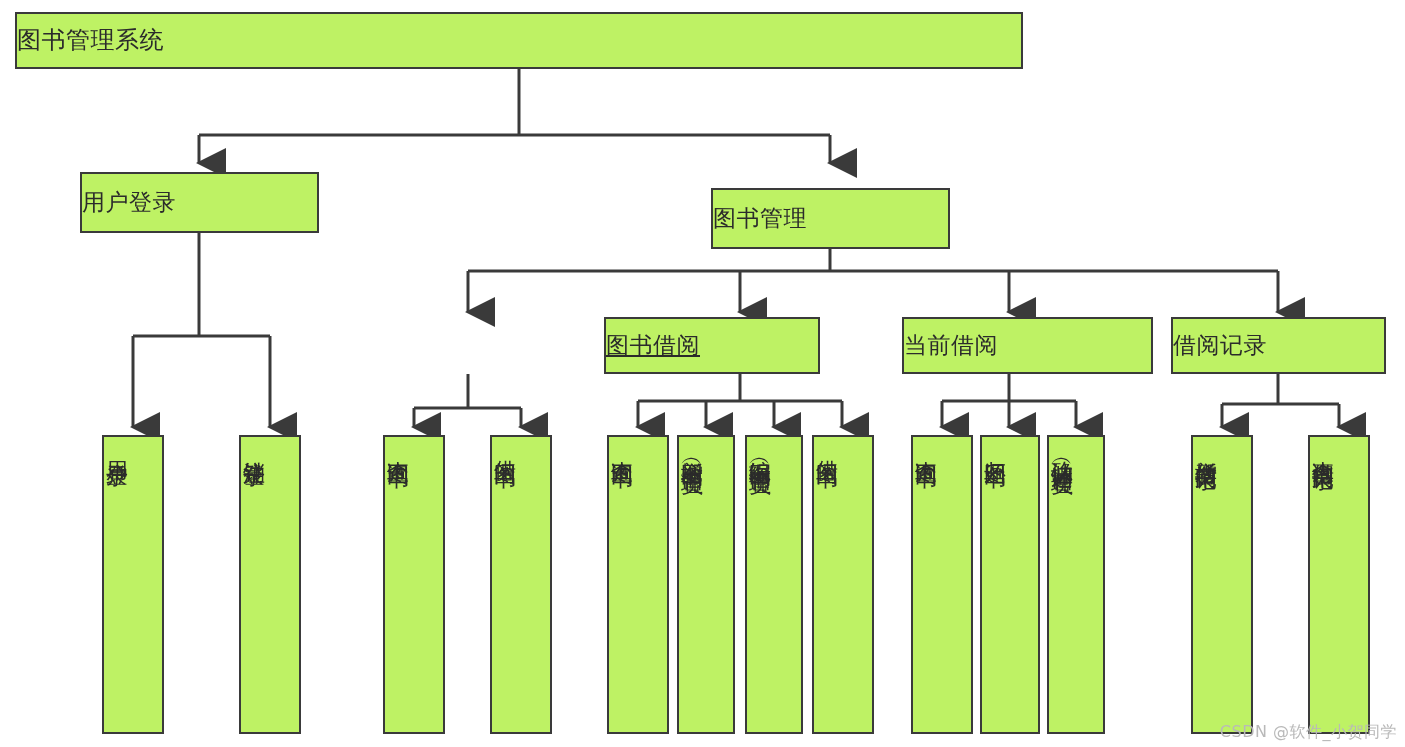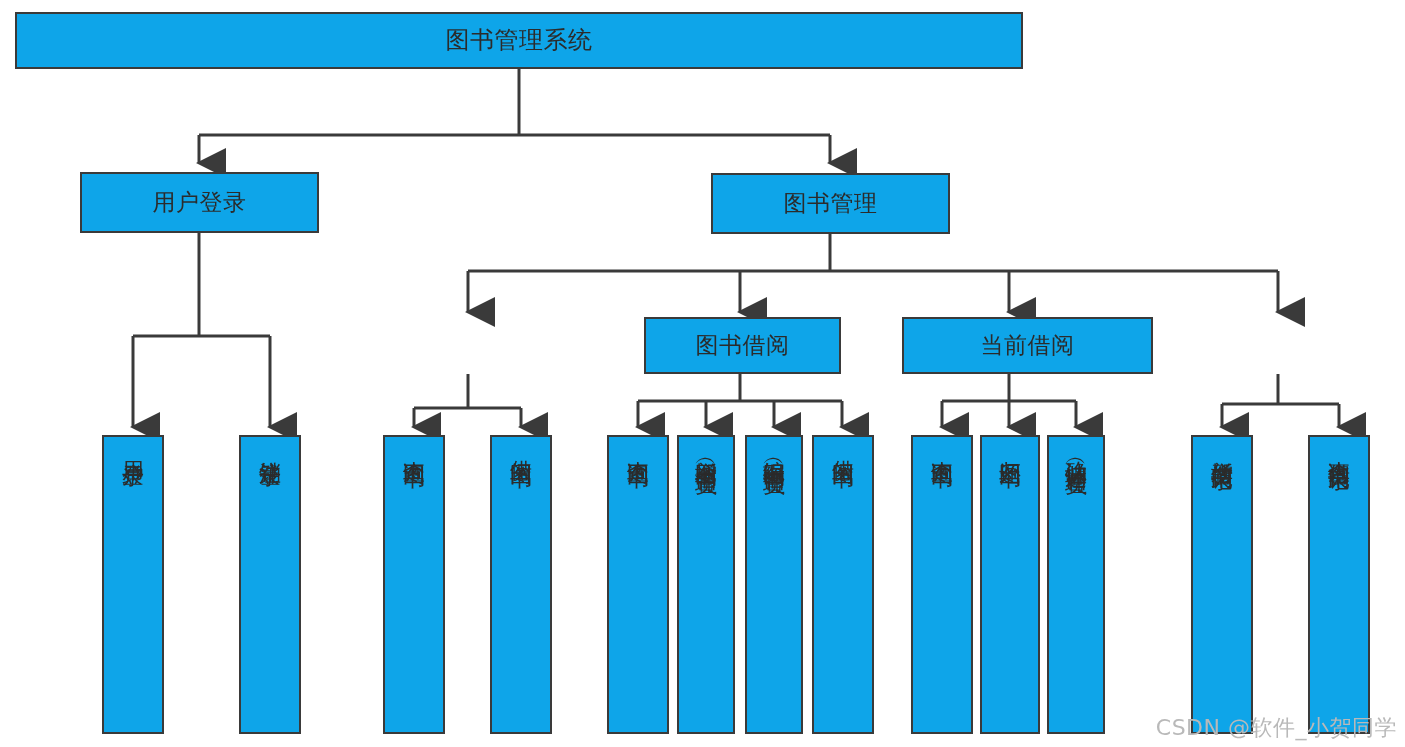--- a/index.html
+++ b/index.html
@@ -19,24 +19,23 @@
     position: absolute;
     left: 0; top: 0;
     width: 1405px;
     height: 747px;
     pointer-events: none;
   }
   .node {
     position: absolute;
     box-sizing: border-box;
     border: 2.5px solid #3a3a3a;
-    background: #0ea5e9;
+    background: #bef264;
     display: flex;
     align-items: center;
-    justify-content: center;
     color: #2b2b2b;
   }
   .node .label {
     display: block;
     text-align: center;
     line-height: 1.05;
     letter-spacing: 0.5px;
   }
   
   .node.h .label {
@@ -57,21 +56,21 @@
     font-size: 22px;
     line-height: 1.18;
     letter-spacing: 2px;
     white-space: normal;
     max-height: 100%;
   }
   .watermark {
     position: absolute;
     right: 8px;
     bottom: 4px;
-    font-size: 22px;
+    font-size: 16px;
     color: #b9b9b9;
     white-space: nowrap;
     letter-spacing: 0.5px;
     font-family: "DejaVu Sans", "Liberation Sans", sans-serif;
   }
 </style>
 </head>
 <body>
 
 <div id="canvas">
@@ -127,33 +126,36 @@
   </svg>
 
   <div class="node h root" style="left:15px; top:12px; width:1008px; height:57px;">
     <span class="label">图书管理系统</span>
   </div>
 
   <div class="node h" style="left:80px; top:172px; width:239px; height:61px;">
     <span class="label">用户登录</span>
   </div>
 
-  <div class="node h" style="left:711px; top:173px; width:239px; height:61px;">
+  <div class="node h" style="left:711px; top:188px; width:239px; height:61px;">
     <span class="label">图书管理</span>
   </div>
 
 
-  <div class="node h" style="left:644px; top:317px; width:197px; height:57px;">
+  <div class="node h" style="left:604px; top:317px; width:216px; height:57px;text-decoration:underline;">
     <span class="label">图书借阅</span>
   </div>
 
   <div class="node h" style="left:902px; top:317px; width:251px; height:57px;">
     <span class="label">当前借阅</span>
   </div>
 
+  <div class="node h" style="left:1171px; top:317px; width:215px; height:57px;">
+    <span class="label">借阅记录</span>
+  </div>
 
   <div class="node v" style="left:102px; top:435px; width:62px; height:299px;">
     <span class="label">用户登录</span>
   </div>
 
   <div class="node v" style="left:239px; top:435px; width:62px; height:299px;">
     <span class="label">注销登录</span>
   </div>
 
   <div class="node v" style="left:383px; top:435px; width:62px; height:299px;">

